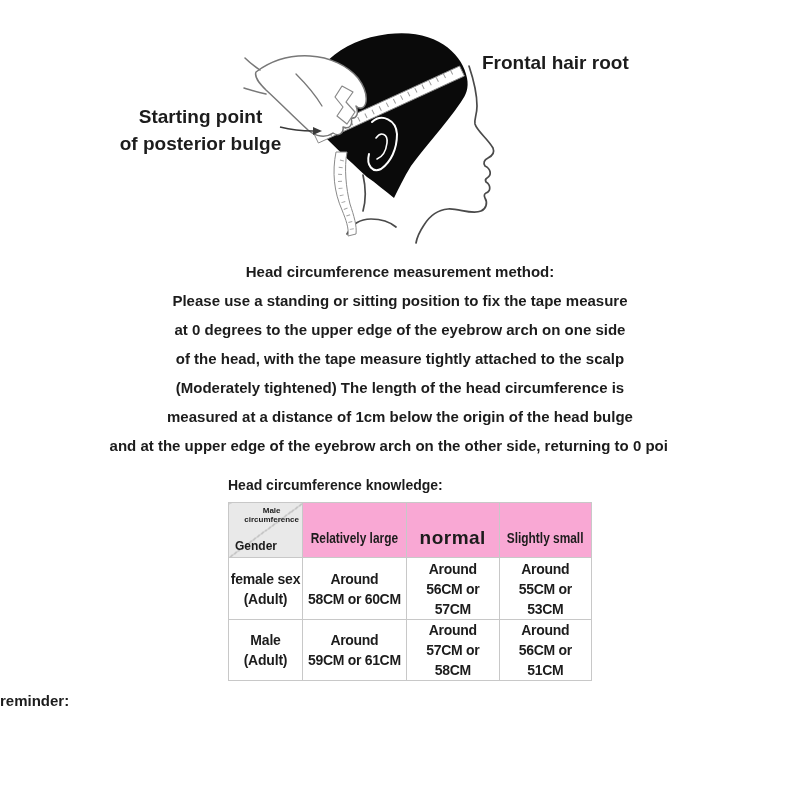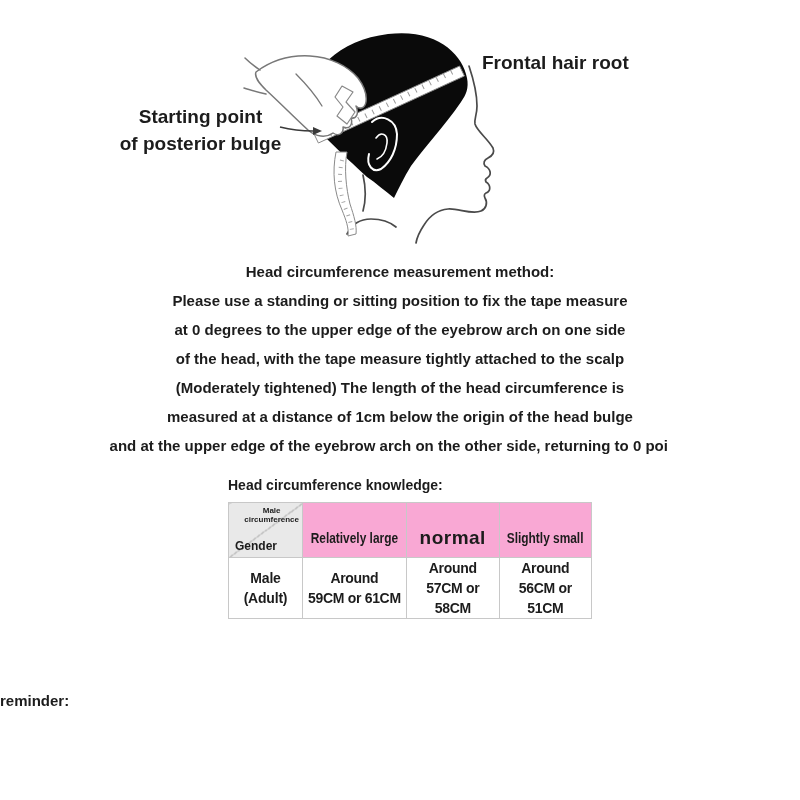--- a/index.html
+++ b/index.html
@@ -131,20 +131,30 @@
       <td class="hdr">
         <span class="hdr-condensed">Relatively large</span>
       </td>
       <td class="hdr">
         <span class="hdr-normal">normal</span>
       </td>
       <td class="hdr">
         <span class="hdr-condensed">Slightly small</span>
       </td>
     </tr>
+    <tr style="height:62px">
+      <td class="gender-cell">female sex
+(Adult)</td>
+      <td class="value-cell">Around
+58CM or 60CM</td>
+      <td class="value-cell">Around
+56CM or 57CM</td>
+      <td class="value-cell">Around
+55CM or 53CM</td>
+    </tr>
     <tr style="height:61px">
       <td class="gender-cell">Male
 (Adult)</td>
       <td class="value-cell">Around
 59CM or 61CM</td>
       <td class="value-cell">Around
 57CM or 58CM</td>
       <td class="value-cell">Around
 56CM or 51CM</td>
     </tr>

